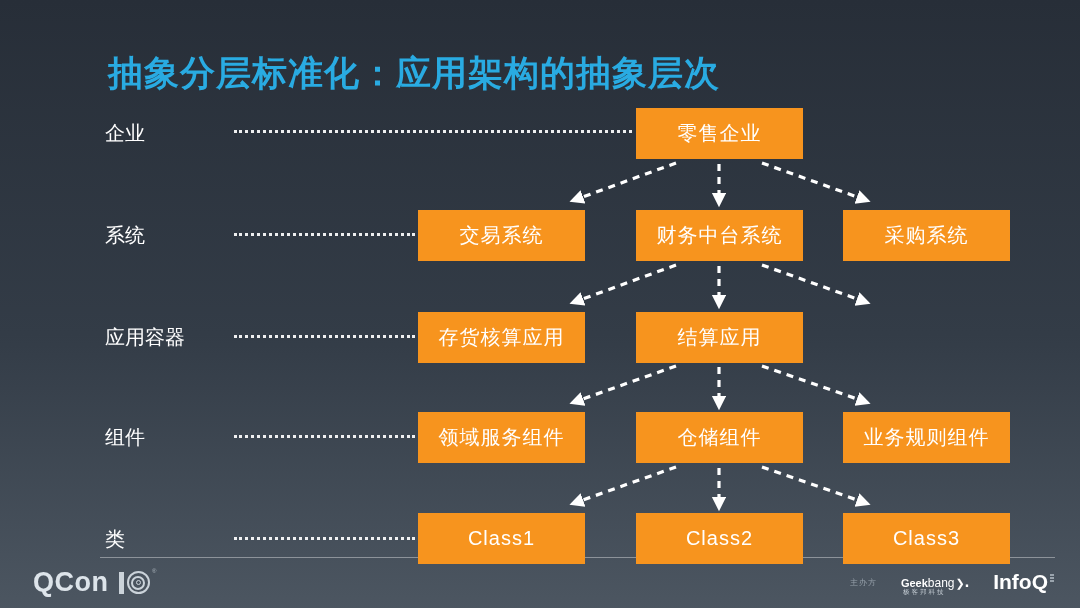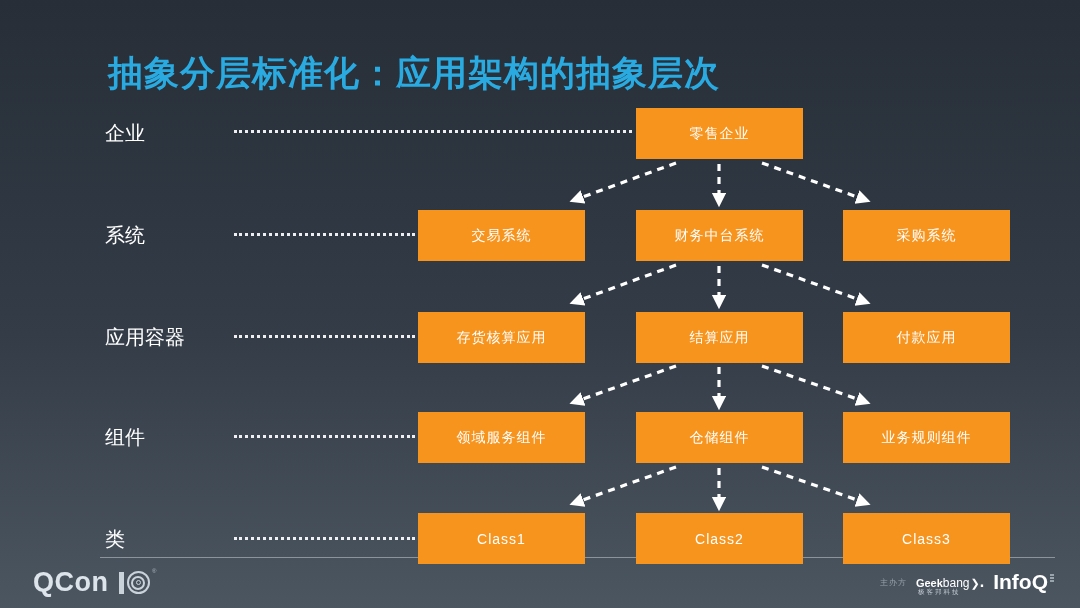--- a/index.html
+++ b/index.html
@@ -25,21 +25,21 @@
 
   .leader {
     position:absolute; height:0;
     border-top:3px dotted rgba(255,255,255,0.92);
   }
 
   .node {
     position:absolute; width:167px; height:51px;
     background:#F7941E; color:#FFFFFF;
     display:flex; align-items:center; justify-content:center;
-    font-size:14px; letter-spacing:1px; z-index:3;
+    font-size:20px; letter-spacing:1px; z-index:3;
   }
 
   .arrows { position:absolute; left:0; top:0; width:1080px; height:608px; z-index:2; }
 
   .divider {
     position:absolute; left:100px; top:557px; width:955px; height:1px;
     background:rgba(255,255,255,0.38); z-index:1;
   }
 
   
@@ -52,21 +52,21 @@
   .qcon-one { width:5px; height:22px; background:#CBD3DA; margin-right:3px; }
   .ring-outer { width:23px; height:23px; border:2px solid #CBD3DA; border-radius:50%;
     display:flex; align-items:center; justify-content:center; }
   .ring-mid { width:14px; height:14px; border:2px solid #CBD3DA; border-radius:50%;
     display:flex; align-items:center; justify-content:center; }
   .ring-inner { width:5px; height:5px; border:1.5px solid #CBD3DA; border-radius:50%; }
   .qcon-reg { position:absolute; right:-7px; top:-3px; font-size:6px; color:#AEB7BF; }
 
   .hosts {
     position:absolute; right:26px; top:570px; z-index:4;
-    display:flex; align-items:center; gap:9px;
+    display:flex; align-items:center; gap:24px;
   }
   .organizer { font-size:8px; color:#97A1AB; letter-spacing:1px; align-self:center; }
   .geekbang { position:relative; color:#FFFFFF; white-space:nowrap; line-height:1; }
   .gb-geek { font-size:11px; font-weight:bold; }
   .gb-bang { font-size:12px; font-weight:normal; }
   .gb-chev { font-size:11px; font-weight:bold; margin-left:1px; }
   .gb-dot { font-size:16px; font-weight:bold; }
   .gb-sub { position:absolute; left:2px; top:15px; font-size:6.5px; letter-spacing:2px; color:#C3CBD2; }
   .infoq { color:#FFFFFF; font-size:21px; font-weight:bold; display:flex; align-items:flex-start;text-align:center; }
   .infoq-fine { display:inline-block; margin-left:2px; margin-top:4px; }
@@ -117,21 +117,20 @@
   <div class="leader" style="left:234px; top:537px; width:181px"></div>
 
   <div class="node" style="left:636px; top:108px">零售企业</div>
 
   <div class="node" style="left:418px; top:210px">交易系统</div>
   <div class="node" style="left:636px; top:210px">财务中台系统</div>
   <div class="node" style="left:843px; top:210px">采购系统</div>
 
   <div class="node" style="left:418px; top:312px">存货核算应用</div>
   <div class="node" style="left:636px; top:312px">结算应用</div>
-  <div class="node" style="left:843px; top:312px">付款应用</div>
 
   <div class="node" style="left:418px; top:412px">领域服务组件</div>
   <div class="node" style="left:636px; top:412px">仓储组件</div>
   <div class="node" style="left:843px; top:412px">业务规则组件</div>
 
   <div class="node" style="left:418px; top:513px">Class1</div>
   <div class="node" style="left:636px; top:513px">Class2</div>
   <div class="node" style="left:843px; top:513px">Class3</div>
 
   <div class="divider"></div>

